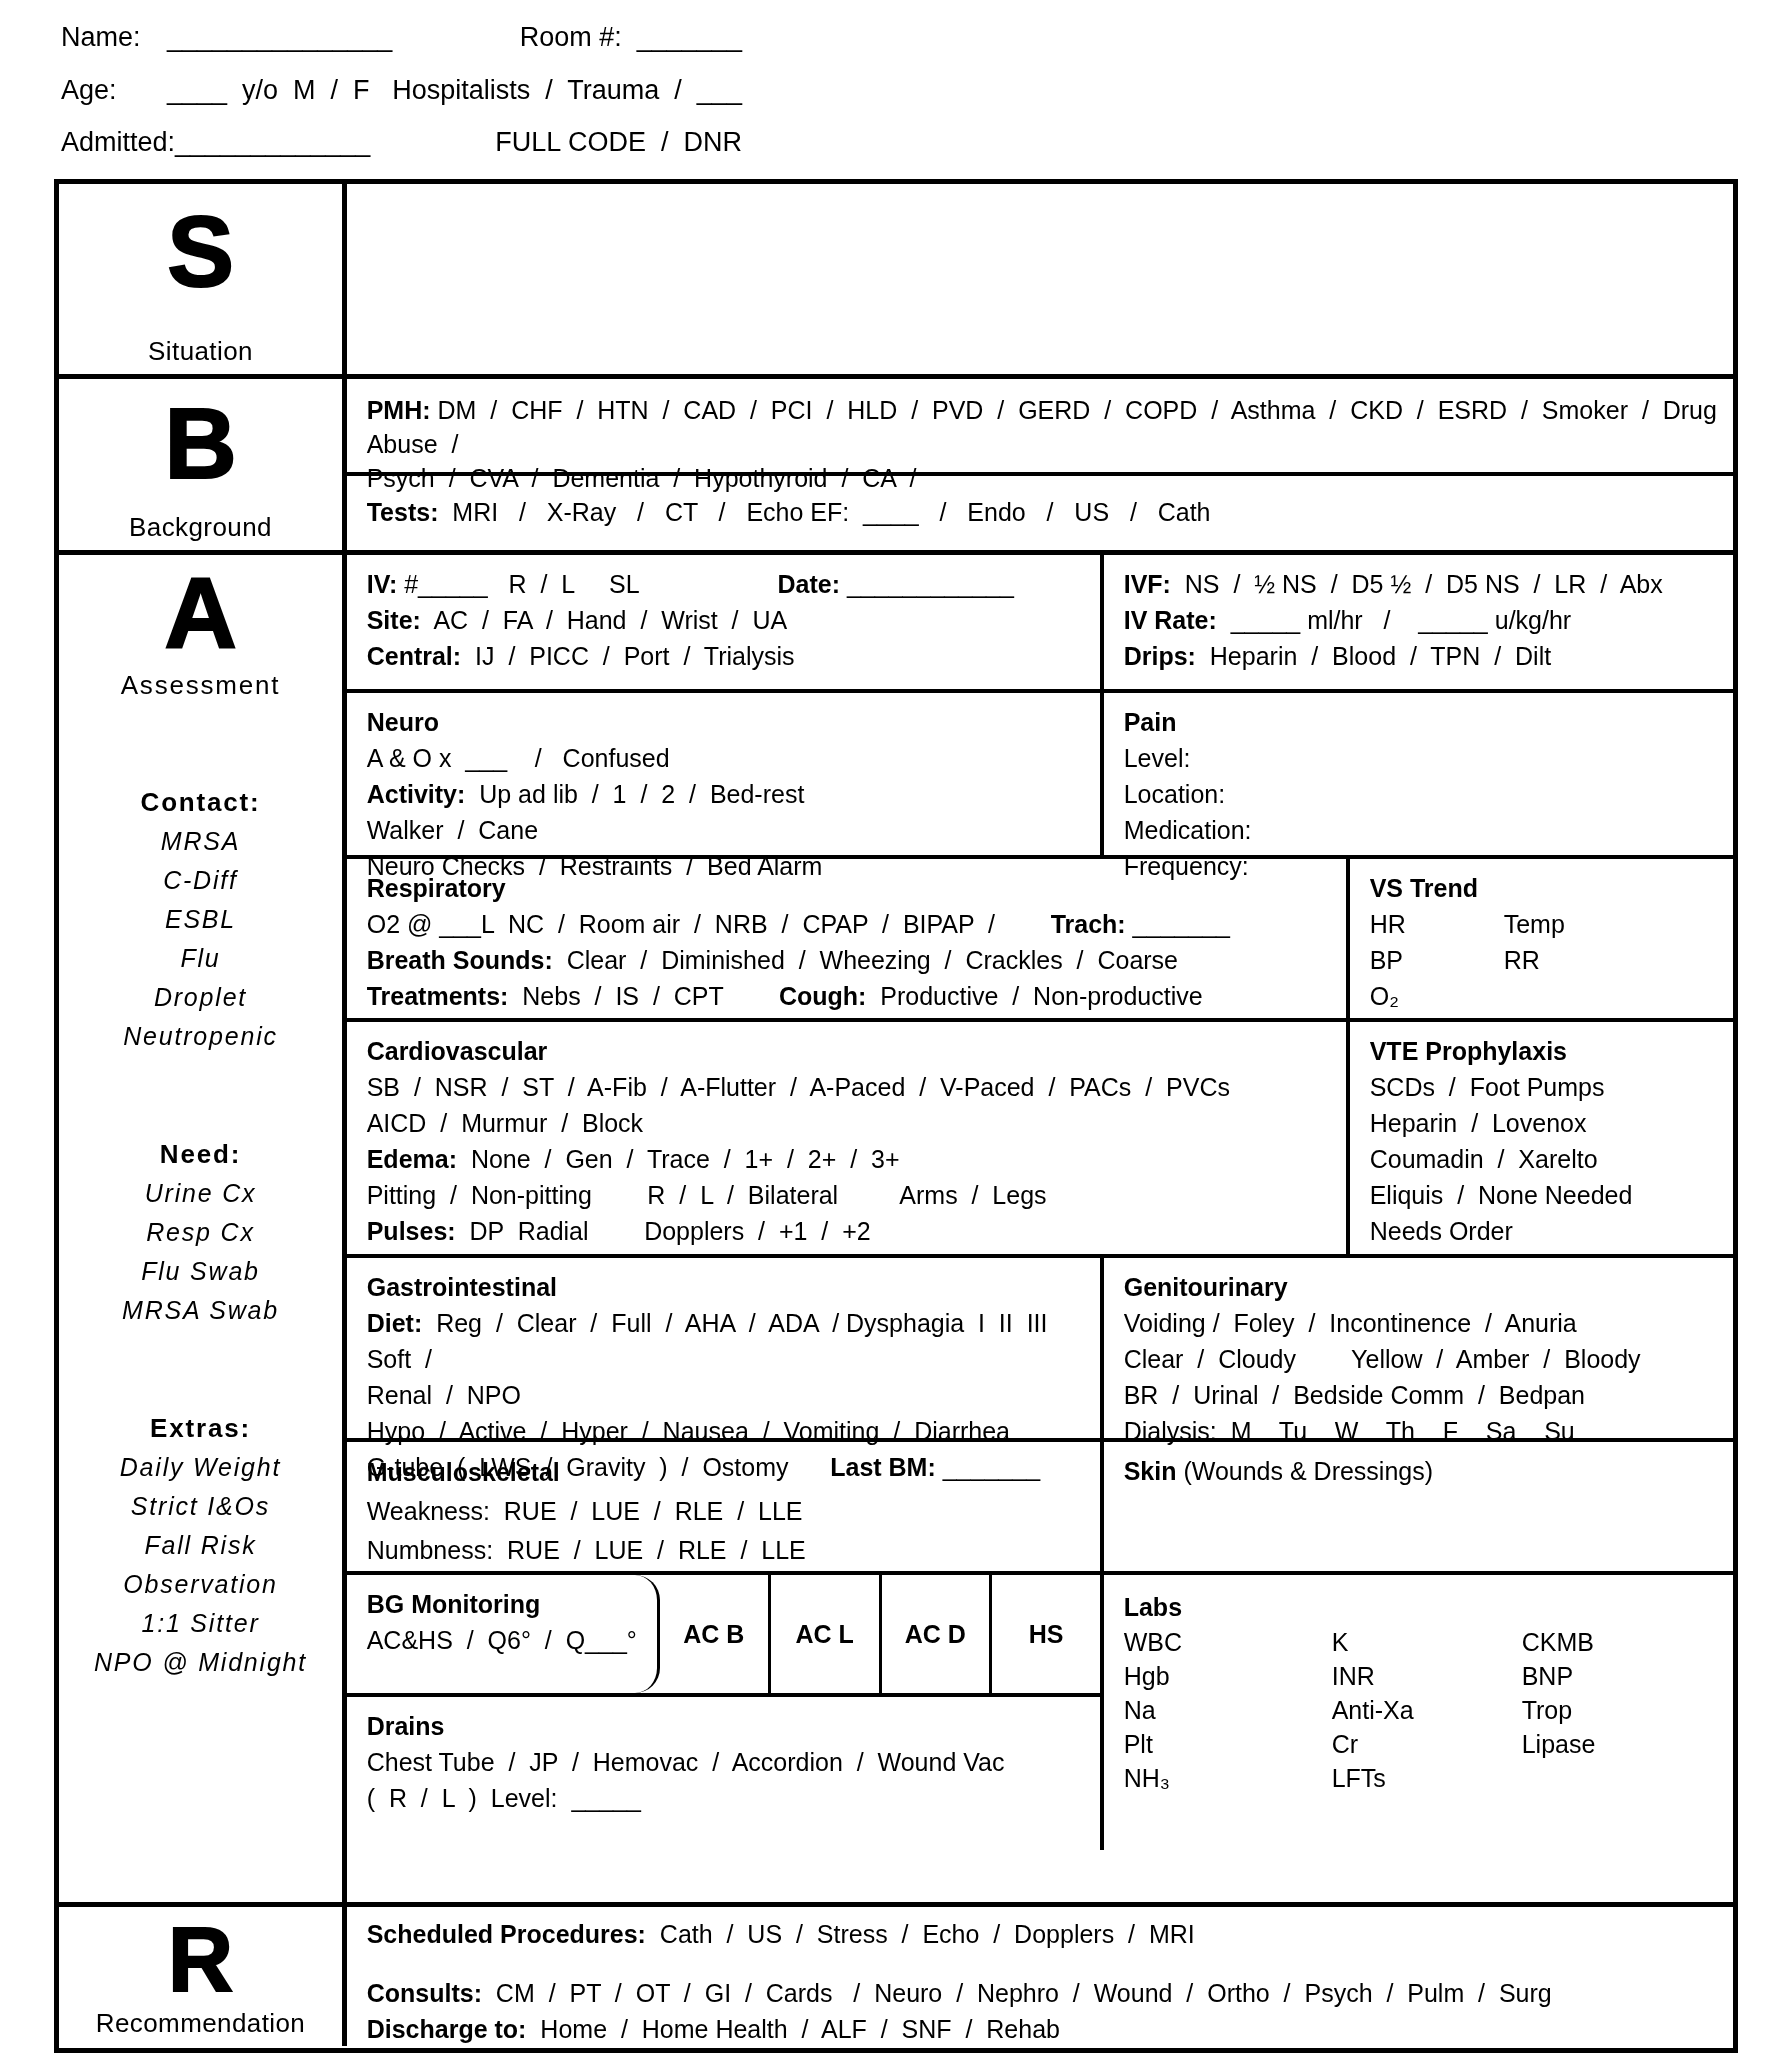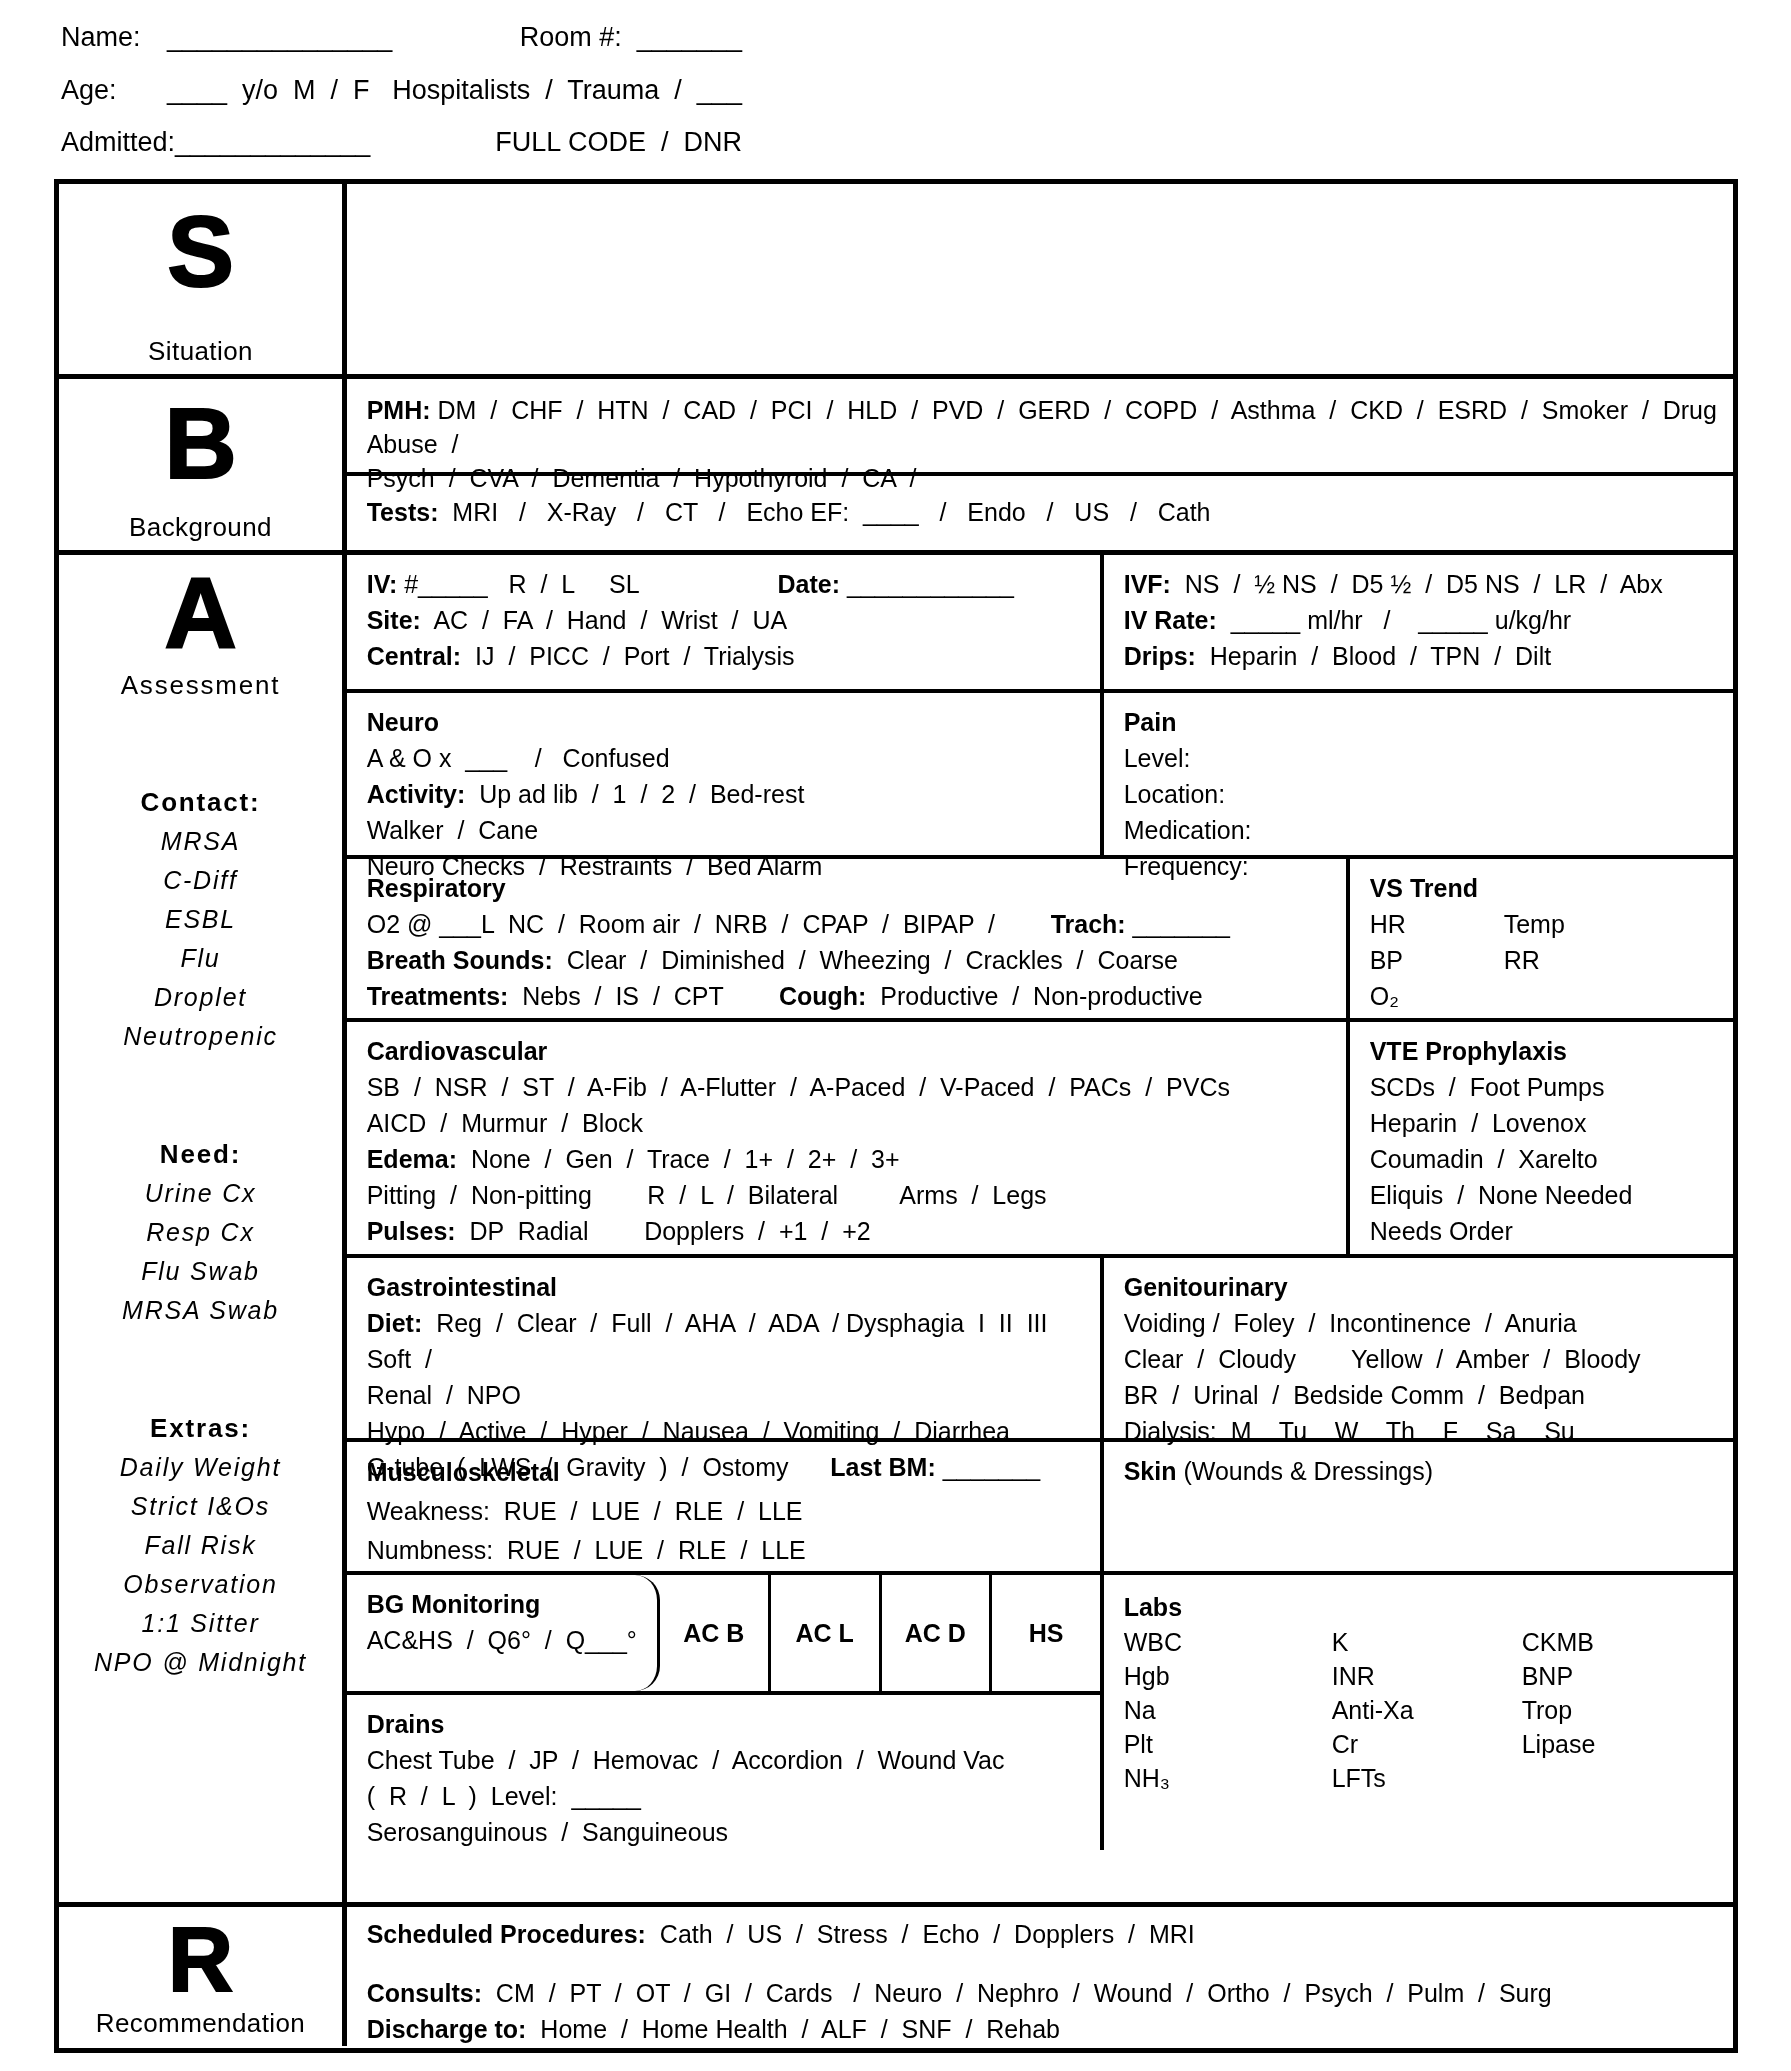--- a/index.html
+++ b/index.html
@@ -276,21 +276,20 @@
             </div>
             <div class="bg-col">AC B</div>
             <div class="bg-col">AC L</div>
             <div class="bg-col">AC D</div>
             <div class="bg-col">HS</div>
           </div>
           <div class="drains-cell cell">
             <div class="title">Drains</div>
             <div class="line">Chest Tube  /  JP  /  Hemovac  /  Accordion  /  Wound Vac</div>
             <div class="line">(  R  /  L  )  Level:  _____</div>
-            <div class="line">Serosanguinous  /  Sanguineous</div>
           </div>
         </div>
         <div class="acell-r cell" style="padding-top:14.3px;">
           <div class="title">Labs</div>
           <div class="labs-cols">
             <div class="labs-c1">
               <div class="line">WBC</div>
               <div class="line">Hgb</div>
               <div class="line">Na</div>
               <div class="line">Plt</div>

